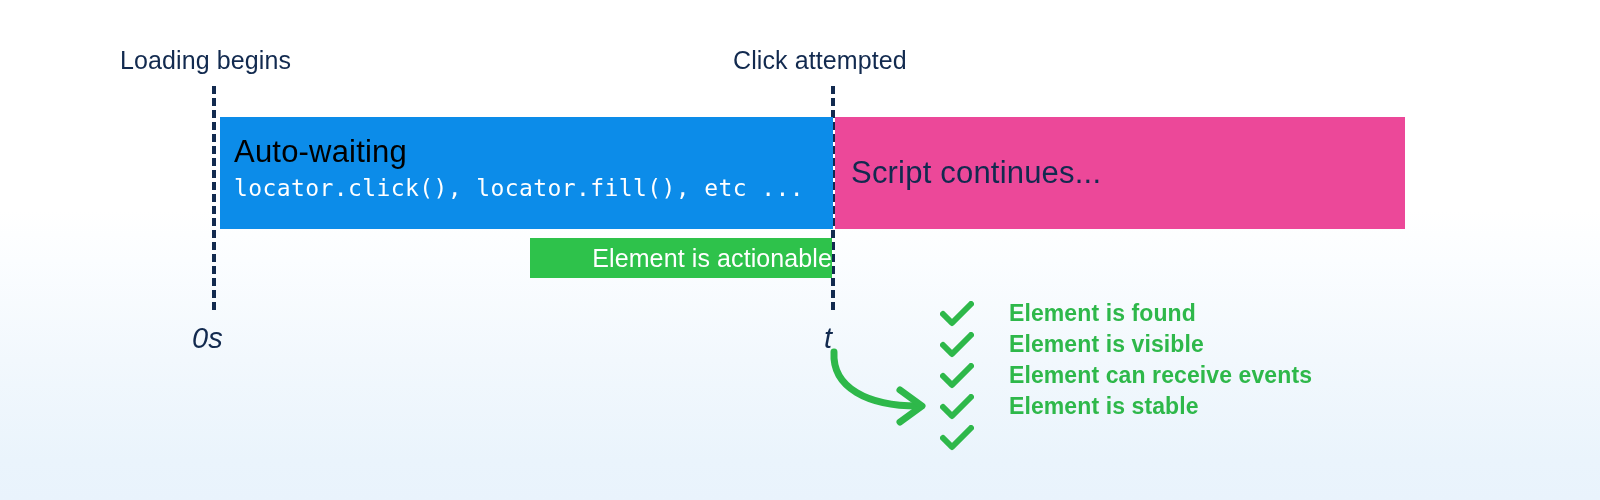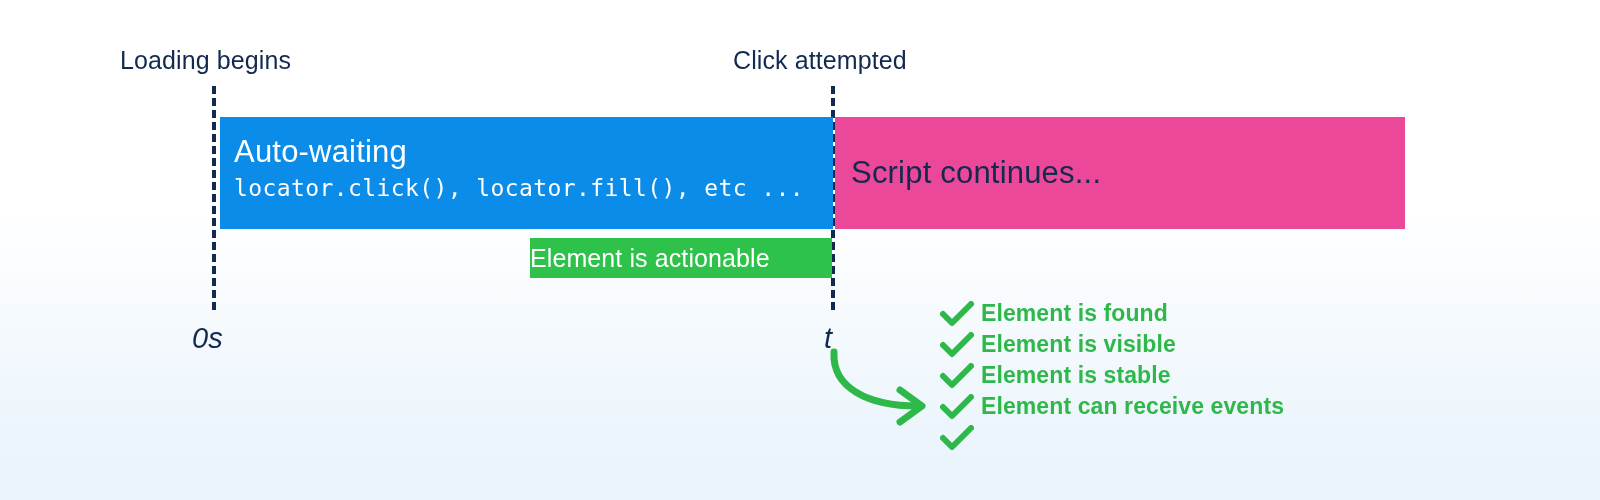--- a/index.html
+++ b/index.html
@@ -58,21 +58,21 @@
     left: 220px;
     top: 117px;
     width: 613px;
     height: 112px;
     background: #0c8ce9;
     box-sizing: border-box;
     padding: 16px 0 0 14px;
   }
   #bar-autowaiting .bar-title {
     font-size: 31px;
-    color: #ffffff;
+    color: #000000;
     line-height: 38px;
     letter-spacing: 0.2px;
   }
   #bar-autowaiting .bar-code {
     font-family: "DejaVu Sans Mono", "Liberation Mono", monospace;
     font-size: 23px;
     color: #ffffff;
     line-height: 30px;
     letter-spacing: 0.4px;
     margin-top: 2px;
@@ -99,21 +99,21 @@
   
   #badge-actionable {
     position: absolute;
     left: 530px;
     top: 238px;
     width: 302px;
     height: 40px;
     background: #2ec24b;
     display: flex;
     align-items: center;
-    justify-content: flex-start;
+    justify-content: flex-end;
   }
   #badge-actionable .badge-text {
     font-size: 25px;
     color: #ffffff;
     letter-spacing: 0.1px;
     white-space: nowrap;
   }
 
   
   #curved-arrow {
@@ -127,20 +127,21 @@
   
   #checklist {
     position: absolute;
     left: 940px;
     top: 298px;
   }
   .check-row {
     display: flex;
     align-items: center;
     height: 31px;
+    gap: 28px;
   }
   .check-icon {
     width: 34px;
     height: 26px;
     margin-right: 7px;
     flex: 0 0 auto;
     display: block;
   }
   .check-label {
     font-size: 23px;
@@ -196,31 +197,31 @@
       <svg class="check-icon" viewBox="0 0 34 26">
         <path d="M 3 13 L 12 22 L 31 3" fill="none" stroke="#2eb84a" stroke-width="6" stroke-linecap="round" stroke-linejoin="round"></path>
       </svg>
       <span class="check-label">Element is visible</span>
     </div>
 
     <div class="check-row">
       <svg class="check-icon" viewBox="0 0 34 26">
         <path d="M 3 13 L 12 22 L 31 3" fill="none" stroke="#2eb84a" stroke-width="6" stroke-linecap="round" stroke-linejoin="round"></path>
       </svg>
+      <span class="check-label">Element can receive events</span>
+    </div>
+
+    <div class="check-row">
+      <svg class="check-icon" viewBox="0 0 34 26">
+        <path d="M 3 13 L 12 22 L 31 3" fill="none" stroke="#2eb84a" stroke-width="6" stroke-linecap="round" stroke-linejoin="round"></path>
+      </svg>
       <span class="check-label">Element is stable</span>
     </div>
 
     <div class="check-row">
       <svg class="check-icon" viewBox="0 0 34 26">
         <path d="M 3 13 L 12 22 L 31 3" fill="none" stroke="#2eb84a" stroke-width="6" stroke-linecap="round" stroke-linejoin="round"></path>
       </svg>
-      <span class="check-label">Element can receive events</span>
-    </div>
-
-    <div class="check-row">
-      <svg class="check-icon" viewBox="0 0 34 26">
-        <path d="M 3 13 L 12 22 L 31 3" fill="none" stroke="#2eb84a" stroke-width="6" stroke-linecap="round" stroke-linejoin="round"></path>
-      </svg>
     </div>
 
   </div>
 
 </div>
 
 </body></html>

